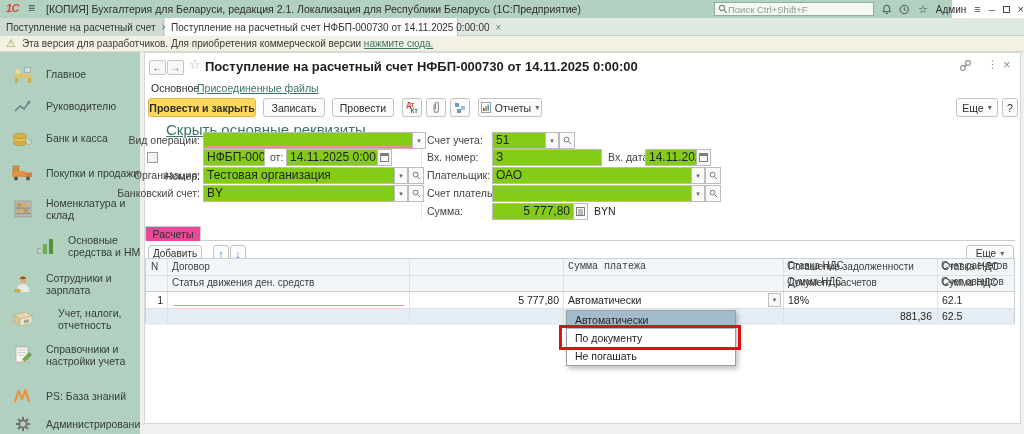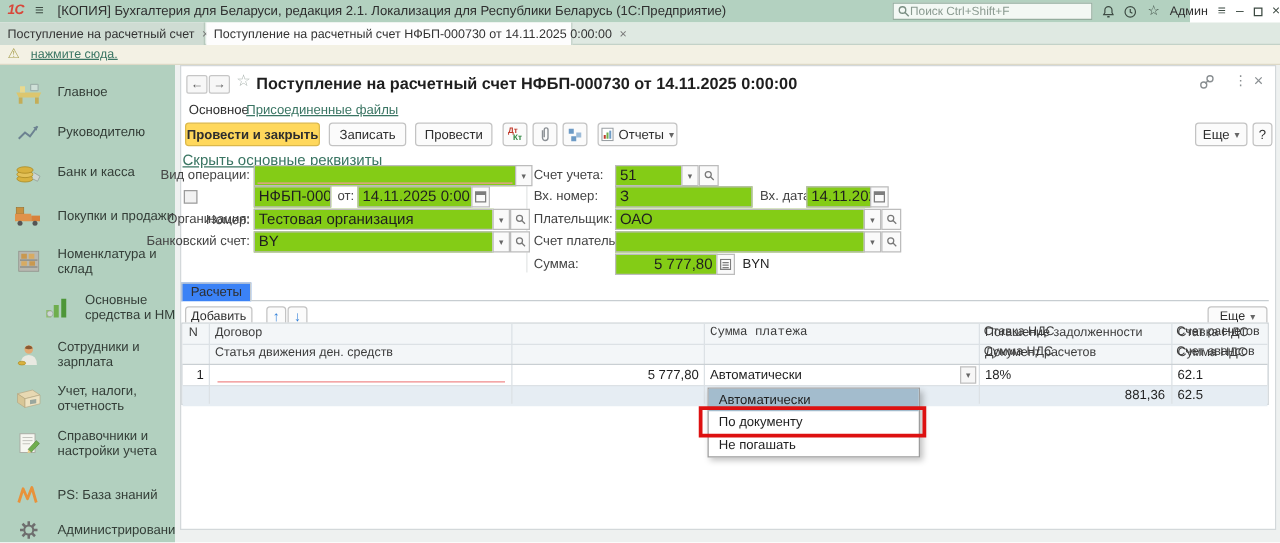--- a/index.html
+++ b/index.html
@@ -50,38 +50,38 @@
   .nav-current { position:absolute; font-size:10.5px; color:#2e2e2e; }
   .nav-link { position:absolute; font-size:10.5px; }
 
   .btn { position:absolute; height:19px; border:1px solid #c3c3c3; background:#fbfbfb; border-radius:3px; font-size:10.5px; color:#2e2e2e; display:flex; align-items:center; justify-content:center; cursor:pointer; white-space:nowrap; }
   .btn-primary { background:#ffd85c; border-color:#dbb84b; font-weight:bold; }
   .chev { font-size:8px; color:#666; margin-left:4px; }
   .icbtn { width:20px; }
   .dtkt { display:flex; flex-direction:column; line-height:6px; font-size:6.5px; font-weight:bold; }
   .dtkt .dt { color:#c0392b; } .dtkt .kt { color:#27843a; margin-left:4px; }
 
-  .hide-link { position:absolute; font-size:12px; }
+  .hide-link { position:absolute; font-size:15px;margin-left:20px; }
 
   
   .lbl { position:absolute; height:17px; line-height:17px; font-size:10.5px; color:#444; white-space:nowrap; }
   .lbl-r { text-align:right; }
   .inp { position:absolute; height:17px; border:1px solid #bcbcbc; background:#84cc16; font-size:12px; line-height:15px; color:#1f1f1f; padding:0 3px; white-space:nowrap; overflow:hidden; }
   .inp.num { text-align:right; }
   .req::after { content:""; position:absolute; left:2px; right:2px; bottom:1px; border-bottom:1px solid #ef9a9a; }
   .cbtn { position:absolute; width:14px; height:17px; border:1px solid #bcbcbc; background:#fafafa; display:flex; align-items:center; justify-content:center; font-size:7px; color:#666; cursor:pointer; }
   .obtn { position:absolute; width:16px; height:17px; border:1px solid #bcbcbc; background:#fafafa; display:flex; align-items:center; justify-content:center; cursor:pointer; }
   .calbtn { position:absolute; width:15px; height:17px; border:1px solid #bcbcbc; background:#fafafa; display:flex; align-items:center; justify-content:center; cursor:pointer; }
   .cal-glyph { width:9px; height:9px; border:1px solid #7d7d7d; border-top:3px solid #7d7d7d; }
   .chk { position:absolute; width:11px; height:11px; border:1px solid #9c9c9c; background:#f2f2f2; cursor:pointer; }
   .colsep { position:absolute; width:1px; background:#e3e6e6; }
   .curr { position:absolute; font-size:10.5px; color:#222; height:17px; line-height:17px; }
 
   
-  .sec-tab { position:absolute; font-size:10.5px; color:#2e2e2e; background:#3b82f6; border:1px solid #c7cdd1; border-bottom:none; display:flex; align-items:center; justify-content:center; }
+  .sec-tab { position:absolute; font-size:10.5px; color:#2e2e2e; background:#ec4899; border:1px solid #c7cdd1; border-bottom:none; display:flex; align-items:center; justify-content:center; }
   .sec-line { position:absolute; height:1px; background:#c7cdd1; }
   .updown { color:#2f7ed8; font-weight:bold; font-size:11px; }
 
   #gtable { position:absolute; left:145px; top:258px; width:870px; height:66px; border:1px solid #c9cfd3; background:#fff; }
   .gv { position:absolute; top:0; width:1px; height:64px; background:#dce1e5; }
   .gh { position:absolute; left:0; width:868px; height:1px; background:#dce1e5; }
   .ghead { position:absolute; left:0; width:868px; height:32px; background:#f3f6f8; }
   .hcell { position:absolute; font-size:10px; color:#3c3c3c; height:16px; line-height:16px; white-space:nowrap; overflow:hidden; }
   .dcell { position:absolute; font-size:10.5px; color:#1f1f1f; height:17px; line-height:17px; white-space:nowrap; }
   .row-sel { position:absolute; left:0; width:868px; height:17px; background:#e6edf3; }
@@ -136,20 +136,21 @@
       <span class="x">×</span>
     </div>
     <div class="wtab" id="wtab2">
       <span>Поступление на расчетный счет НФБП-000730 от 14.11.2025 0:00:00</span>
       <span class="x">×</span>
     </div>
   </div>
 
   <div id="warnbar">
     <span class="warn-tri">⚠</span>
+    <span>Эта версия для разработчиков. Для приобретения коммерческой версии</span>
     <span>&nbsp;</span>
     <span class="link">нажмите сюда.</span>
   </div>
 
   <div id="sidebar">
 
     <div class="sb-item" style="top:8px;height:28px;">
       <span class="sb-ic">
         <svg width="24" height="20" viewBox="0 0 24 20">
             <rect x="13" y="3" width="7" height="6" rx="1" fill="#9fb3ac"></rect>
@@ -230,21 +231,21 @@
         <svg width="20" height="20" viewBox="0 0 20 20">
             <circle cx="10" cy="5.5" r="3.4" fill="#e3ab74"></circle>
             <path d="M10 2.4 a3.4 3.4 0 0 1 3.2 2.2 q-3.2 1.4 -6.4 0 a3.4 3.4 0 0 1 3.2 -2.2 z" fill="#8a5a34"></path>
             <path d="M3.5 18 q0 -8 6.5 -8 q6.5 0 6.5 8 z" fill="#e9e9e1"></path>
             <ellipse cx="4.5" cy="16.5" rx="3" ry="1.5" fill="#d9b23f" stroke="#a8871f" stroke-width="0.5"></ellipse>
           </svg>
       </span>
       <span class="sb-lbl">Сотрудники и зарплата</span>
     </div>
 
-    <div class="sb-item" style="top:252px;height:30px;">
+    <div class="sb-item" style="top:252px;height:30px;gap:12px;">
       <span class="sb-ic">
         <svg width="22" height="18" viewBox="0 0 22 18">
             <path d="M2 5 L14 2 L20 6 L8 9 Z" fill="#e7d8b2" stroke="#b3a37e" stroke-width="0.5"></path>
             <path d="M2 5 L8 9 L8 16 L2 12 Z" fill="#d8c696" stroke="#b3a37e" stroke-width="0.5"></path>
             <path d="M8 9 L20 6 L20 13 L8 16 Z" fill="#efe3c2" stroke="#b3a37e" stroke-width="0.5"></path>
             <rect x="12" y="8.6" width="5" height="3.4" fill="#9aa79e" transform="skewY(-8) translate(0,3)"></rect>
           </svg>
       </span>
       <span class="sb-lbl">Учет, налоги, отчетность</span>
     </div>

